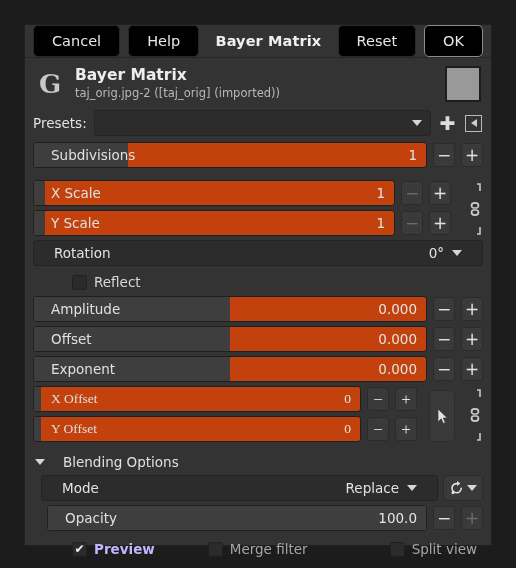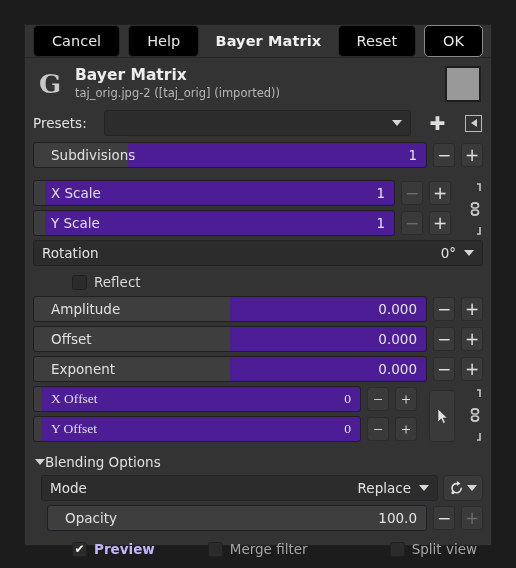--- a/index.html
+++ b/index.html
@@ -72,21 +72,21 @@
     width: 36px; height: 36px;
     background: #999999;
     border: 2px solid #1e1e1e;
     flex: 0 0 36px;
   }
 
   
   .body { flex: 1; padding: 0 8px; display: flex; flex-direction: column; }
   .row { display: flex; align-items: center; gap: 6px; margin-bottom: 4px; }
 
-  .presets-row { display:flex; align-items:center; gap:17px; margin: 2px 0 6px 0; }
+  .presets-row { display:flex; align-items:center; gap:7px; margin: 2px 0 6px 0; }
   .presets-label { color: #e2e2e2; font-size: 13.5px; }
   .combo {
     flex: 1;
     height: 26px;
     background: #2c2c2c;
     border: 1px solid #242424;
     border-radius: 3px;
     display: flex; align-items: center;
     padding: 0 8px;
     color: #dcdcdc; font-size: 13px;
@@ -115,21 +115,21 @@
     border-top: 4.5px solid transparent;
     border-bottom: 4.5px solid transparent;
     border-right: 6px solid #cfcfcf;
   }
 
   
   .spinslider {
     flex: 1;
     position: relative;
     height: 26px;
-    background: #4c1d95;
+    background: #c2410c;
     border: 1px solid #1f1f1f;
     border-radius: 3px;
     overflow: hidden;
     cursor: ew-resize;
     min-width: 0;
   }
   .spinslider .fill {
     position: absolute; left: 0; top: 0; bottom: 0;
     background: #3e3e3e;
     border-radius: 2px 0 0 2px;
@@ -169,21 +169,21 @@
   .chain svg { position: absolute; left: 0; top: 0; }
 
   
   .plainrow {
     flex: 1;
     height: 26px;
     background: #2c2c2c;
     border: 1px solid #232323;
     border-radius: 3px;
     display: flex; align-items: center;
-    padding: 0 8px;
+    padding: 0 20px;
     cursor: pointer;
   }
   .plainrow .lab { flex:1; color: #e2e2e2; font-size: 13.5px; }
   .plainrow .val { color: #e2e2e2; font-size: 13.5px; margin-right: 8px;}
 
   
   .chkrow { display: flex; align-items: center; gap: 7px; margin: 4px 0 6px 4px; padding-left: 35px;}
   .chk {
     width: 15px; height: 15px;
     background: #2b2b2b;
@@ -204,21 +204,21 @@
     width: 26px; height: 52px;
     flex: 0 0 26px;
     background: #3a3a3a;
     border: 1px solid #2b2b2b;
     border-radius: 4px;
     display: flex; align-items: center; justify-content: center;
     cursor: pointer;
   }
 
   
-  .expander { display:flex; align-items:center; gap:0; margin: 8px 0 5px 2px; cursor: pointer;}
+  .expander { display:flex; align-items:center; gap:18px; margin: 8px 0 5px 2px; cursor: pointer;}
   .expander .tri-d {
     width: 0; height: 0;
     border-left: 5px solid transparent;
     border-right: 5px solid transparent;
     border-top: 6px solid #d4d4d4;
   }
   .expander .txt { color: #e0e0e0; font-size: 13.5px; }
 
   .mode-row { display:flex; align-items:center; gap:5px; margin: 0 0 4px 8px; }
   .reset-btn {

